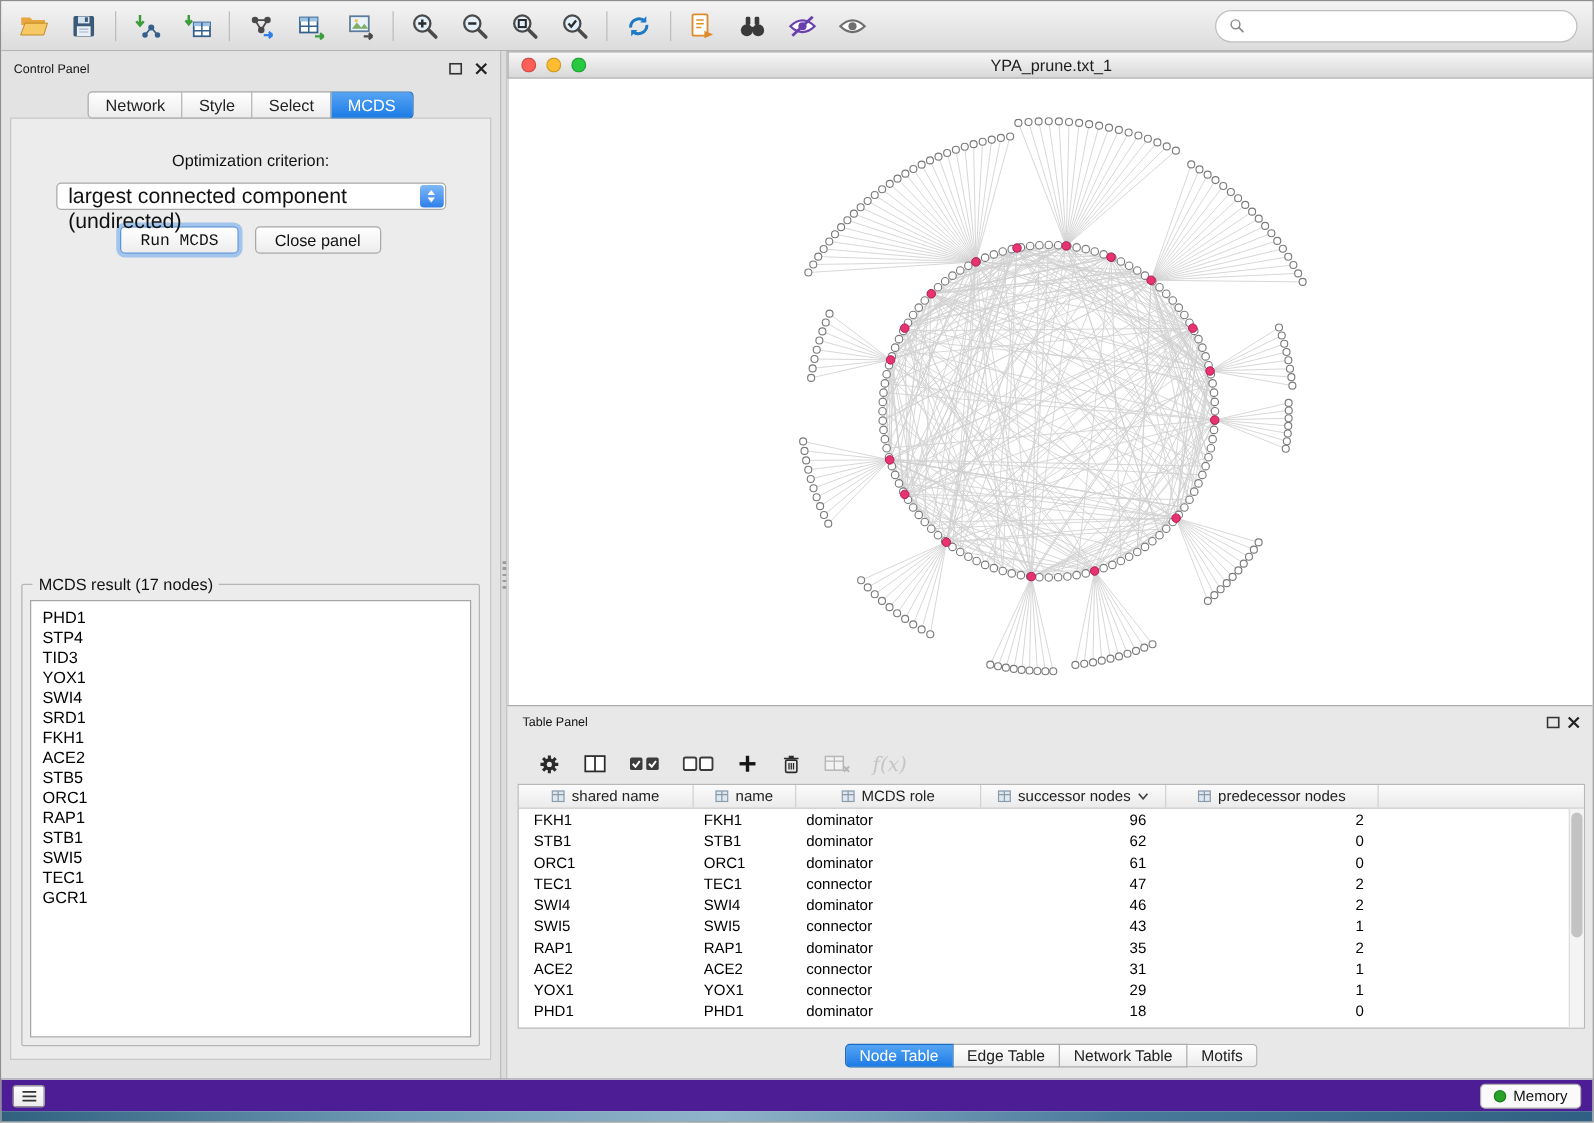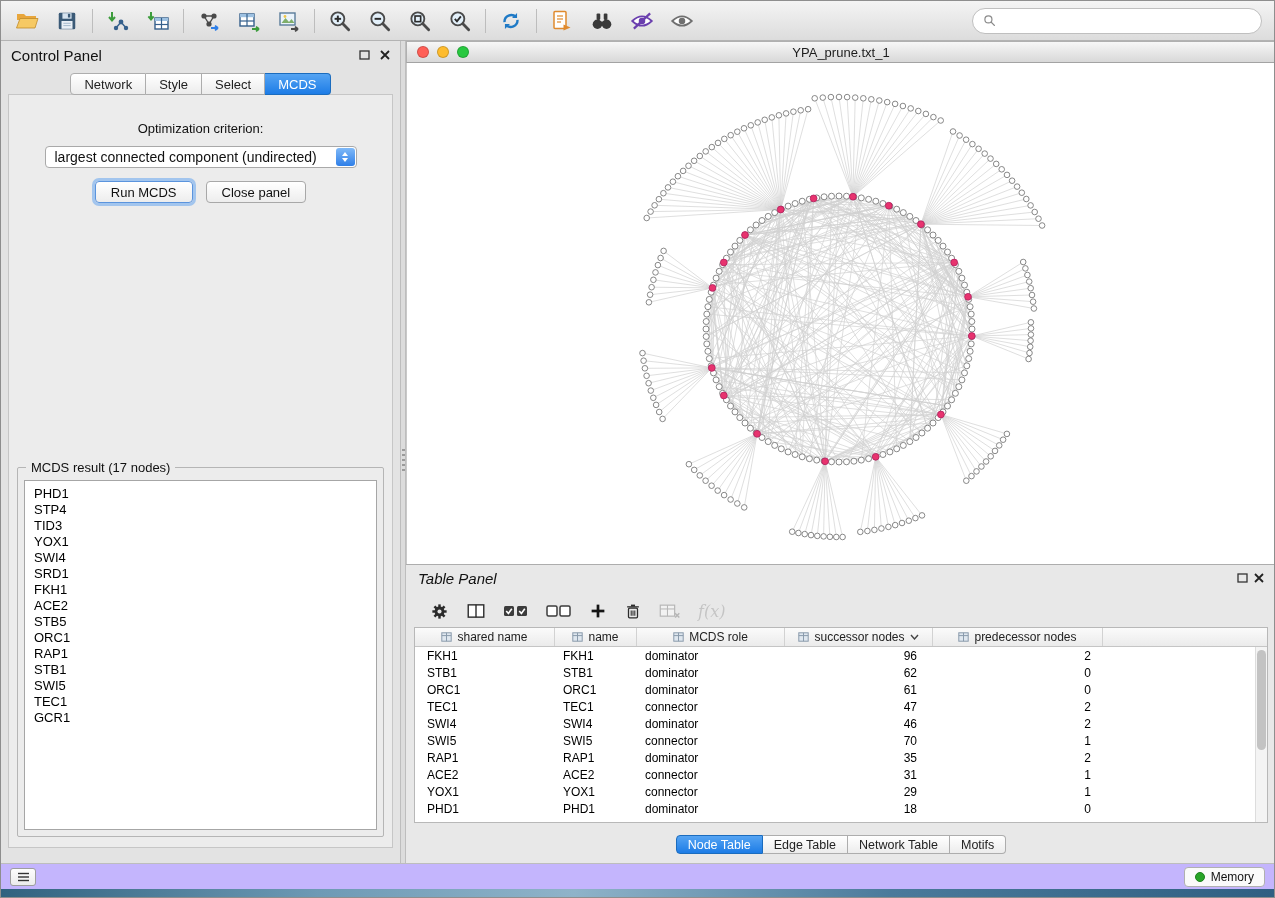--- a/index.html
+++ b/index.html
@@ -15,47 +15,47 @@
     align-items:center;justify-content:center;cursor:default;}
   .tsep{width:1px;height:24px;background:#bdbdbd;margin:0 5px;}
   .searchbox{margin-left:auto;width:290px;height:26px;background:#fff;border:1px solid #bfbfbf;
     border-radius:13px;display:flex;align-items:center;padding:0 10px;gap:6px;}
   .searchbox input{border:none;outline:none;flex:1;font-size:13px;background:transparent;
     font-family:"Liberation Sans",sans-serif;}
 
   
   .control-panel{position:absolute;left:0;top:40px;width:399px;height:822px;background:#e3e3e3;}
   .panel-head{height:28px;display:flex;align-items:center;padding:0 10px;gap:10px;}
-  .panel-title{font-size:15px;color:#111;margin-right:auto;}
+  .panel-title{font-size:10px;color:#111;margin-right:auto;}
   .mini-btn{background:none;border:none;display:flex;align-items:center;cursor:default;}
   .cp-tabs{position:absolute;top:32px;left:0;right:0;display:flex;justify-content:center;z-index:2;}
   .seg-tab{height:22px;padding:0 13px;font-size:13px;display:flex;align-items:center;
     background:linear-gradient(#ffffff,#ececec);border:1px solid #adadad;border-left:none;
     color:#222;cursor:default;font-family:"Liberation Sans",sans-serif;}
   .seg-tab:first-of-type{border-left:1px solid #adadad;border-radius:4px 0 0 4px;}
   .seg-tab:last-of-type{border-radius:0 4px 4px 0;text-align:right;}
   .seg-tab.active{background:linear-gradient(#55a4f3,#1d7ce6);border-color:#1b6cbe;color:#fff;}
   .cp-content{position:absolute;left:7px;right:7px;top:53px;bottom:15px;background:#ececec;
     border:1px solid #c6c6c6;}
   .opt-label{margin-top:26px;text-align:center;font-size:13px;color:#111;}
   .combo{position:relative;width:312px;height:22px;margin:10px auto 0;background:#fff;
-    border:1px solid #a9a9a9;border-radius:4px;font-size:14px;line-height:20px;
+    border:1px solid #a9a9a9;border-radius:4px;font-size:17px;line-height:20px;
     padding-left:9px;color:#111;cursor:default;}
   .combo-btn{position:absolute;right:1px;top:1px;width:19px;height:18px;border-radius:3px;
     background:linear-gradient(#7fb9f8,#2f7fe8);display:flex;flex-direction:column;
     align-items:center;justify-content:center;gap:2px;}
   .tri-up{width:0;height:0;border-left:3.5px solid transparent;border-right:3.5px solid transparent;
     border-bottom:4px solid #fff;}
   .tri-down{width:0;height:0;border-left:3.5px solid transparent;border-right:3.5px solid transparent;
     border-top:4px solid #fff;}
   .btn-row{display:flex;justify-content:center;gap:13px;margin-top:13px;}
   .pbtn{height:22px;padding:0 15px;font-size:13px;background:linear-gradient(#ffffff,#ededed);
     border:1px solid #a8a8a8;border-radius:4px;color:#111;cursor:default;
     font-family:"Liberation Sans",sans-serif;}
-  .pbtn.focused{box-shadow:0 0 0 3px rgba(88,158,240,.5);border-color:#5b94dd;}
+  .pbtn.focused{box-shadow:0 0 0 3px rgba(88,158,240,.5);border-color:#5b94dd;font-family:Liberation Mono, monospace;}
   .result-group{position:absolute;left:8px;right:8px;top:372px;bottom:10px;
     border:1px solid #b5b5b5;border-radius:2px;}
   .result-legend{position:absolute;top:-8px;left:8px;background:#ececec;padding:0 5px;
     font-size:13px;color:#111;}
   .mcds-list{position:absolute;left:6px;right:6px;top:12px;bottom:6px;background:#fff;
     border:1px solid #a6a6a6;padding:5px 0 0 9px;overflow:hidden;}
   .mcds-item{font-size:13px;line-height:16px;color:#000;}
 
   
   .v-split{position:absolute;left:399px;top:40px;width:6px;height:822px;background:#dcdcdc;
@@ -102,24 +102,24 @@
   .c3{width:148px;padding-left:8px;}
   .c4{width:148px;text-align:right;padding-right:16px;}
   .c5{width:170px;text-align:right;padding-right:12px;}
   .vscroll{position:absolute;right:0;top:19px;bottom:0;width:12px;background:#f4f4f4;
     border-left:1px solid #ddd;}
   .vthumb{position:absolute;left:1px;right:1px;top:3px;height:100px;background:#c3c3c3;
     border-radius:5px;}
   .tp-tabs{position:absolute;left:0;right:0;bottom:9px;display:flex;justify-content:center;}
   .tp-tabs .seg-tab{height:19px;font-size:12.5px;padding:0 11px;}
   .tp-head{position:absolute;left:0;top:0;right:0;height:26px;display:flex;
-    align-items:center;padding:0 12px;gap:6px;font-style:italic;}
+    align-items:center;padding:0 12px;gap:6px;}
 
   
-  .statusbar{position:absolute;left:0;right:0;top:862px;height:26px;background:#c4b5fd;
+  .statusbar{position:absolute;left:0;right:0;top:862px;height:26px;background:#4c1d95;
     border-top:1px solid #bdbdbd;display:flex;align-items:center;
     justify-content:space-between;padding:4px 9px;}
   .hamb-btn{width:26px;height:18px;border:1px solid #9e9e9e;border-radius:3px;
     background:linear-gradient(#fdfdfd,#ececec);display:flex;align-items:center;
     justify-content:center;cursor:default;}
   .mem-btn{height:20px;border:1px solid #b0b0b0;border-radius:4px;background:#fafafa;
     display:flex;align-items:center;gap:6px;padding:0 10px;font-size:12px;color:#111;
     cursor:default;font-family:"Liberation Sans",sans-serif;}
   .mem-dot{width:10px;height:10px;border-radius:50%;background:#27a427;border:1px solid #1d801d;}
   .wallpaper{position:absolute;left:0;right:0;top:888px;height:10px;
@@ -1302,21 +1302,21 @@
           <div class="td c2">SWI4</div>
           <div class="td c3">dominator</div>
           <div class="td c4">46</div>
           <div class="td c5">2</div>
         </div>
 
         <div class="tr">
           <div class="td c1">SWI5</div>
           <div class="td c2">SWI5</div>
           <div class="td c3">connector</div>
-          <div class="td c4">70</div>
+          <div class="td c4">43</div>
           <div class="td c5">1</div>
         </div>
 
         <div class="tr">
           <div class="td c1">RAP1</div>
           <div class="td c2">RAP1</div>
           <div class="td c3">dominator</div>
           <div class="td c4">35</div>
           <div class="td c5">2</div>
         </div>

